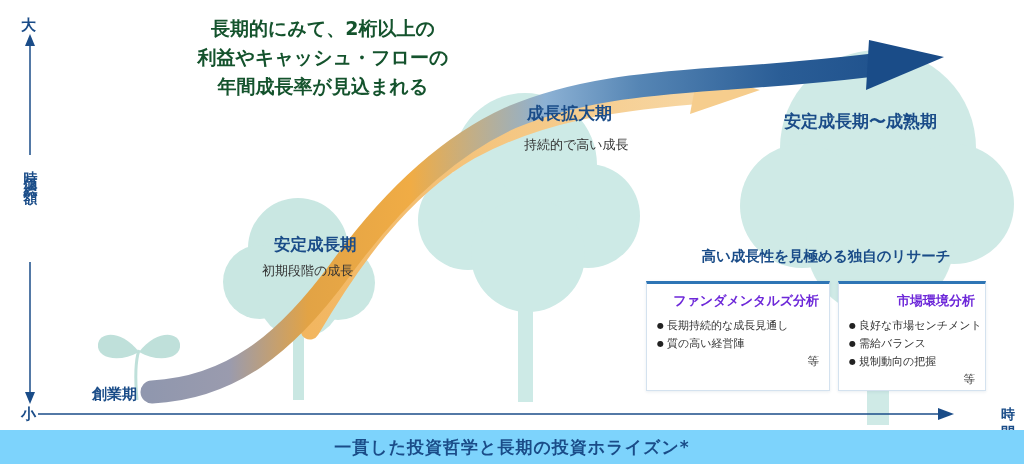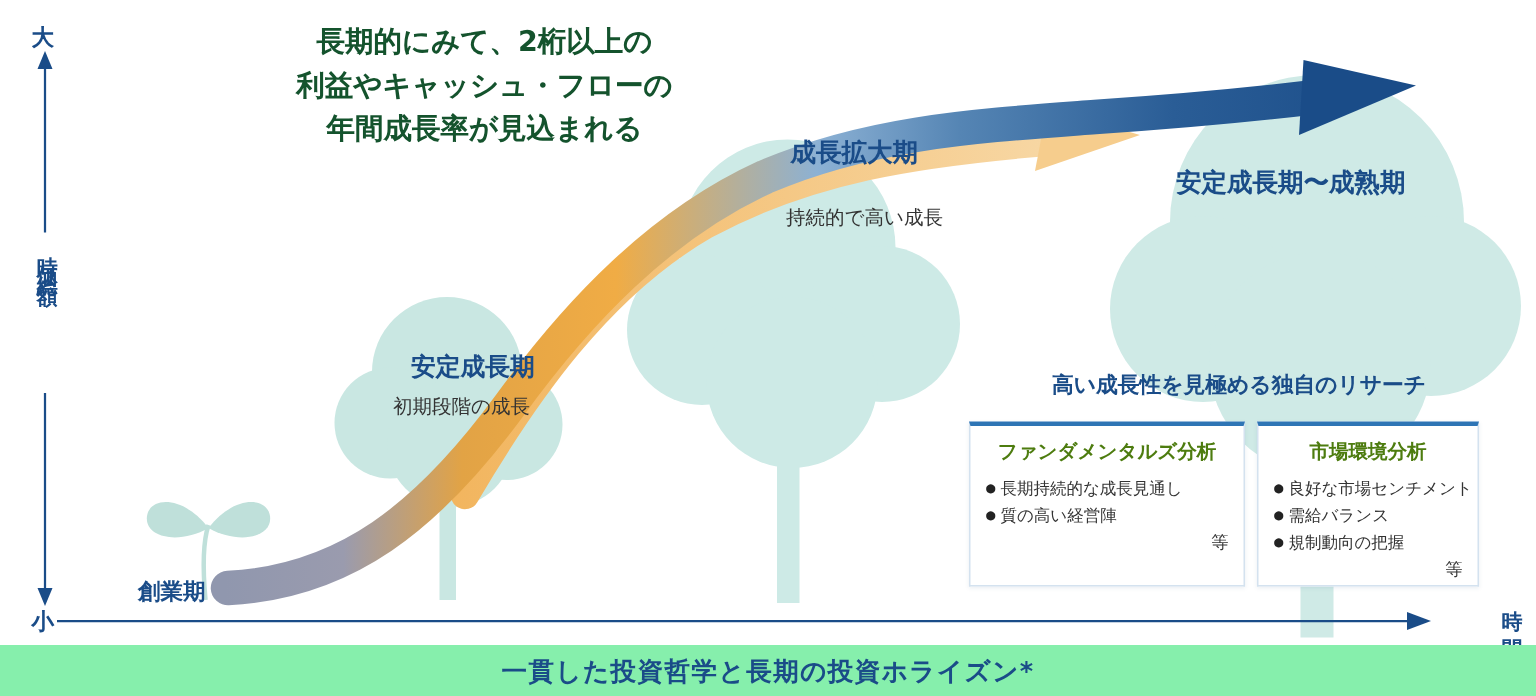--- a/index.html
+++ b/index.html
@@ -34,27 +34,27 @@
   .research-title {
     left:644px; top:247px; width:364px; text-align:center;
     color:#1a4c88; font-weight:bold; font-size:14.5px; white-space:nowrap;
   }
   .box {
     position:absolute; top:281px; background:#ffffff;
     border:1px solid #d4e2ef; border-top:3px solid #2e75b5;
     padding:8px 10px 6px; height:110px;
     box-shadow:0 1px 3px rgba(40,80,120,0.10);
   }
-  .box-title { text-align:center; color:#4d7c0f; font-weight:bold; font-size:13px; margin-bottom:7px; white-space:nowrap; }
+  .box-title { text-align:right; color:#6d28d9; font-weight:bold; font-size:13px; margin-bottom:7px; white-space:nowrap; }
   .box-item { font-size:11px; color:#333333; line-height:1.65; white-space:nowrap; }
   .box-item::before { content:"●"; font-size:8px; margin-right:3px; vertical-align:1px; color:#222; }
   .box-etc { text-align:right; font-size:11.5px; color:#333333; margin-top:1px; }
 
   .footer-bar {
-    left:0; bottom:0; width:1024px; height:34px; background:#86efac;
+    left:0; bottom:0; width:1024px; height:34px; background:#7dd3fc;
     display:flex; align-items:center; justify-content:center;
   }
   .footer-text { color:#1a4c88; font-weight:bold; font-size:17px; letter-spacing:1px; }
 </style>
 </head>
 <body>
 
 <div class="canvas">
 
   <svg class="layer" width="1024" height="464" viewBox="0 0 1024 464">
@@ -129,21 +129,21 @@
     <div>年間成長率が見込まれる</div>
   </div>
 
   <div class="abs curve-label" style="left:374px; top:162px;">投資期間</div>
 
   <div class="abs stage-label" style="left:92px; top:385px; font-size:15px;">創業期</div>
 
   <div class="abs stage-label" style="left:274px; top:234px; font-size:16.5px;">安定成長期</div>
   <div class="abs stage-sub" style="left:262px; top:262px;">初期段階の成長</div>
 
-  <div class="abs stage-label" style="left:527px; top:90px; font-size:17px;">成長拡大期</div>
+  <div class="abs stage-label" style="left:527px; top:102px; font-size:17px;">成長拡大期</div>
   <div class="abs stage-sub" style="left:524px; top:136px;">持続的で高い成長</div>
 
   <div class="abs research-title">高い成長性を見極める独自のリサーチ</div>
 
   <div class="abs stage-label" style="left:784px; top:110px; font-size:17px;">安定成長期〜成熟期</div>
 
   <div class="box" style="left:646px; width:184px;">
     <div class="box-title">ファンダメンタルズ分析</div>
     <div class="box-item">長期持続的な成長見通し</div>
     <div class="box-item">質の高い経営陣</div>

